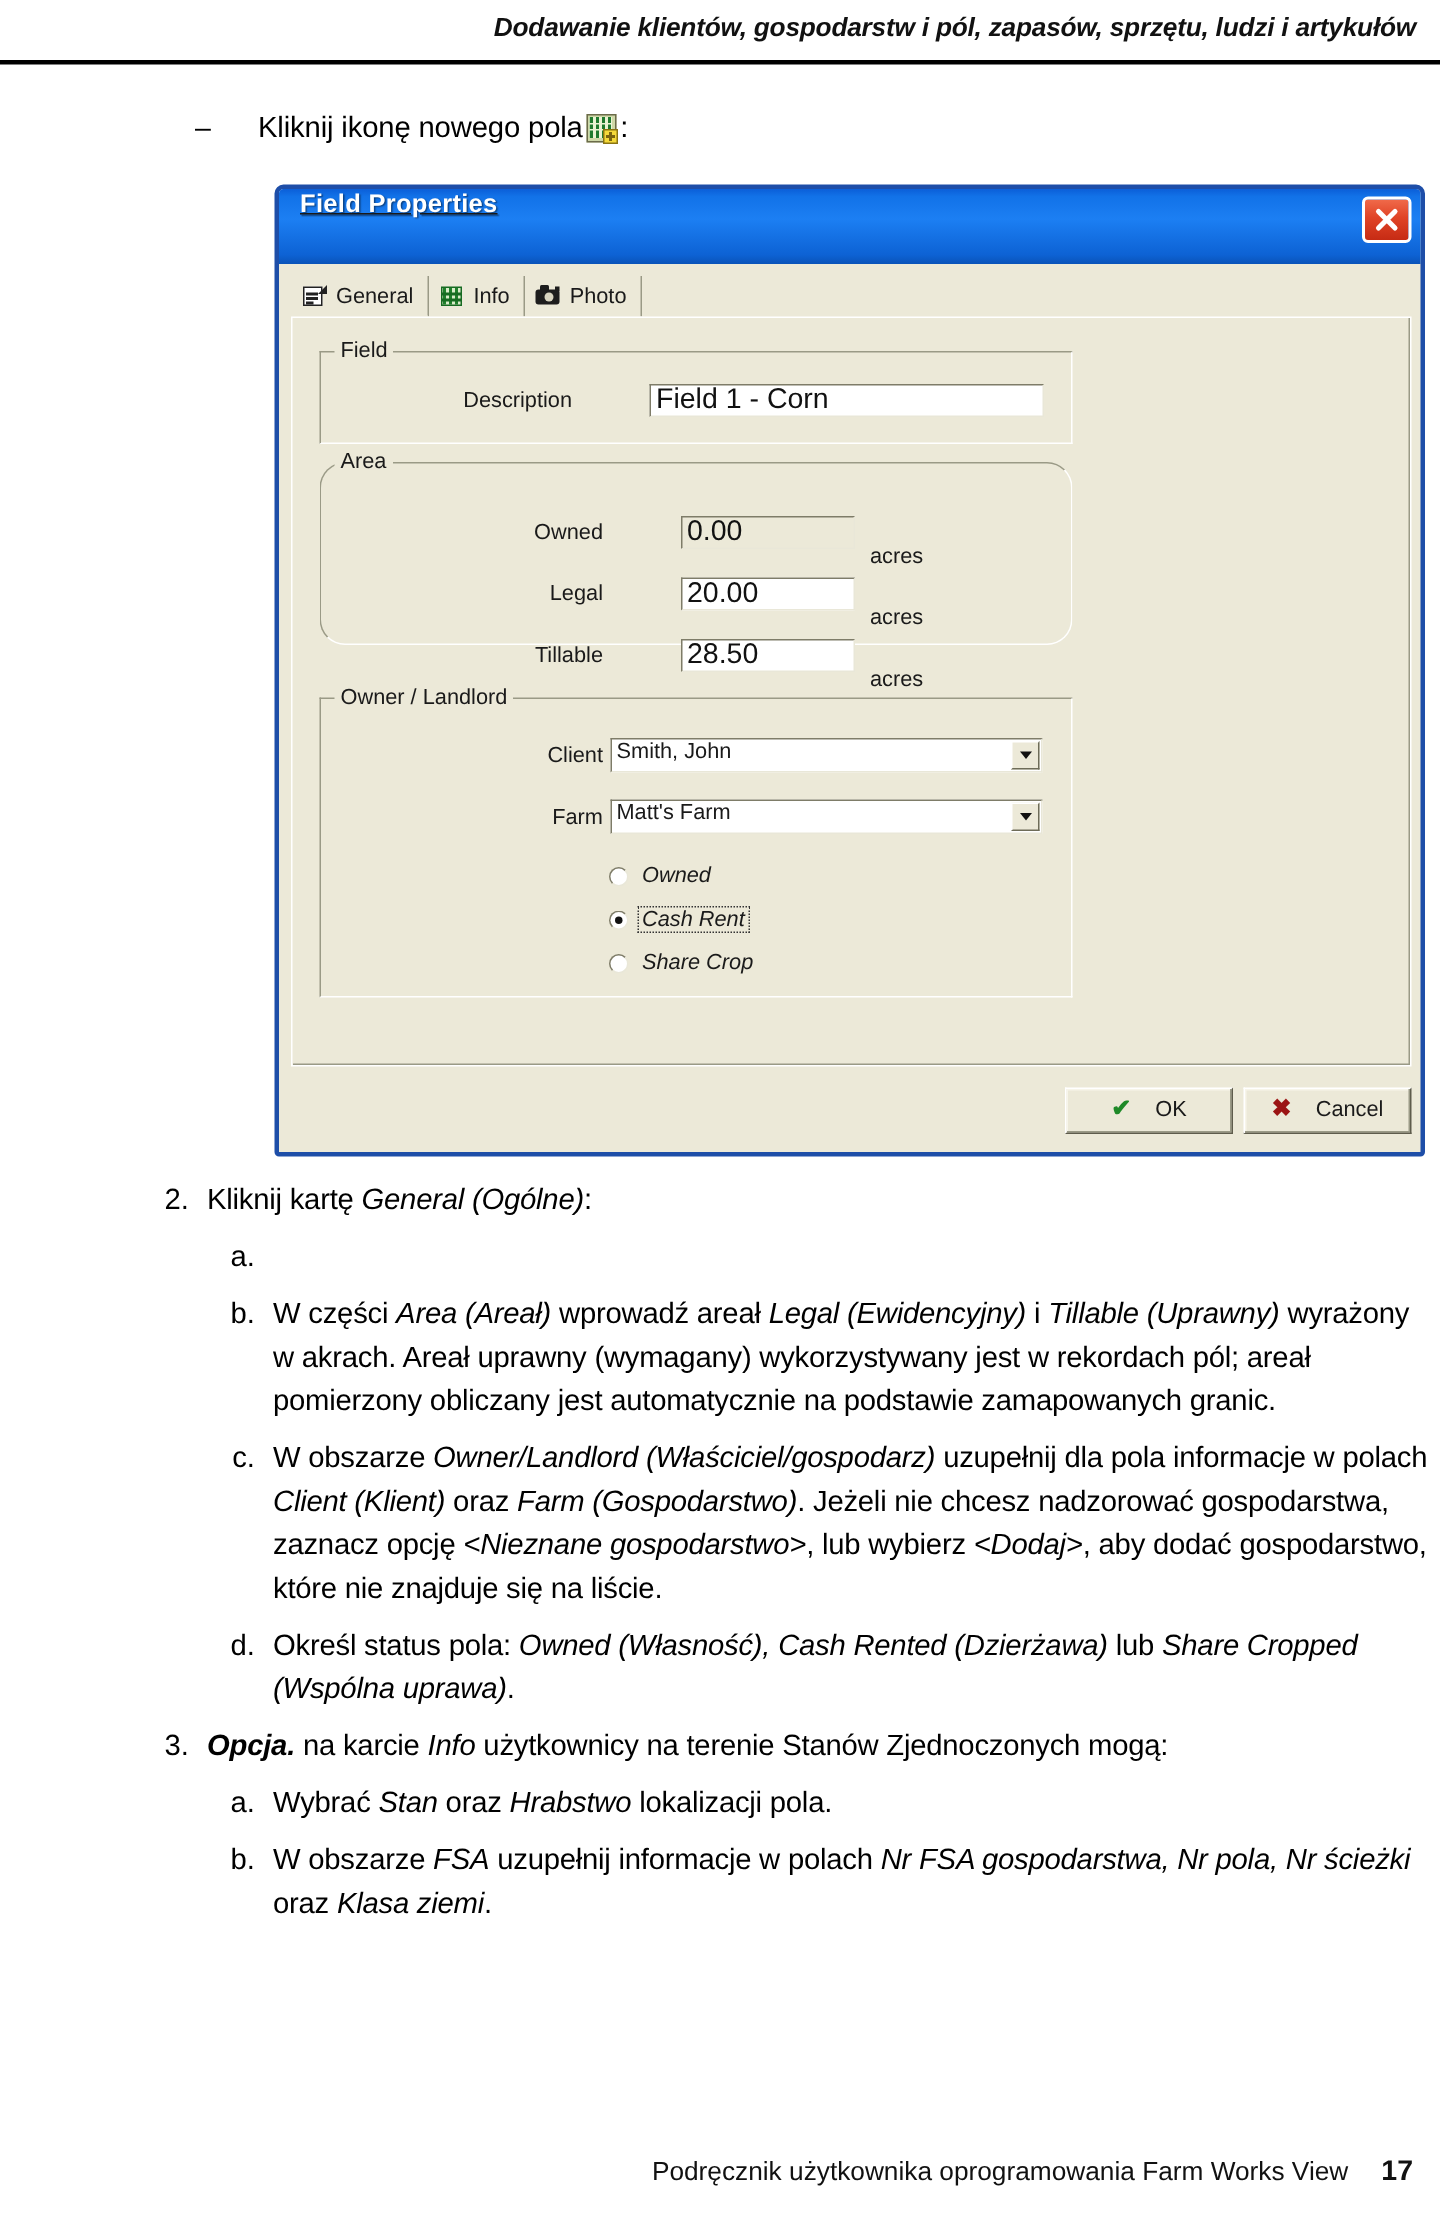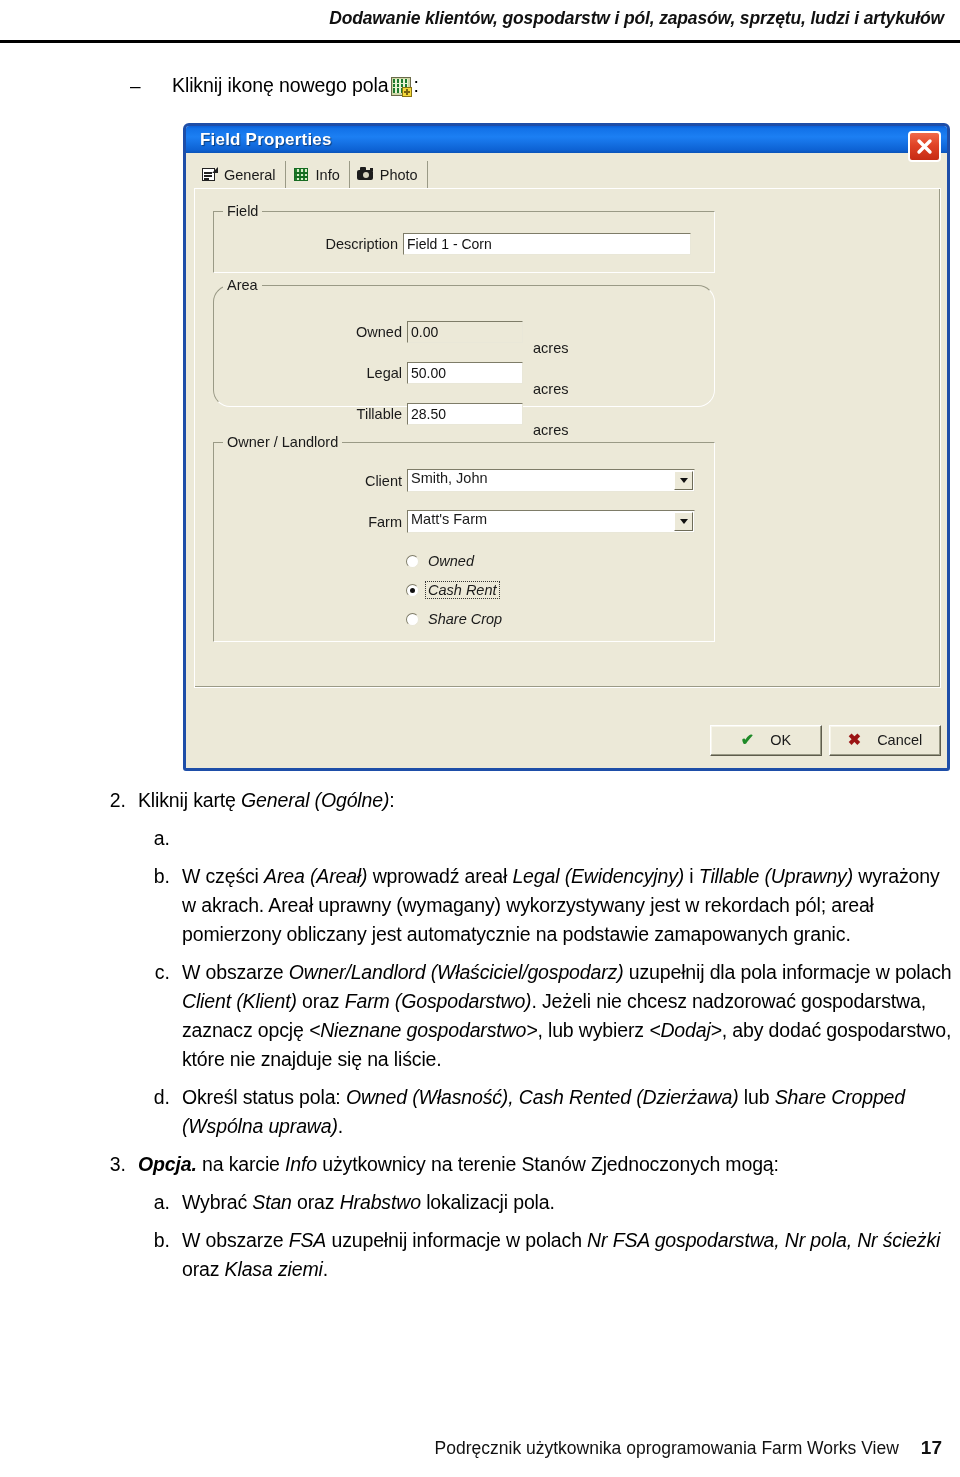--- a/index.html
+++ b/index.html
@@ -125,25 +125,25 @@
     height: 648px;
     background: #ece9d8;
     border: 3px solid #1e4ea8;
     border-radius: 6px 6px 3px 3px;
     box-sizing: border-box;
     font-size: 14.5px;
     color: #1a1a1a;
   }
   .titlebar {
     position: relative;
-    height: 27px;
+    height: 50px;
     background: linear-gradient(to bottom, #0b5fd8 0%, #1272e8 10%, #1c7ff3 40%, #0d62d4 88%, #0a53b8 100%);
     border-radius: 3px 3px 0 0;
     display: flex;
-    align-items: center;
+    text-decoration: underline;
   }
   .titlebar .title-text {
     color: #ffffff;
     font-weight: bold;
     font-size: 17px;
     letter-spacing: 0.2px;
     margin-left: 14px;
     text-shadow: 1px 1px 1px rgba(0,0,0,0.45);
   }
   .close-btn {
@@ -296,24 +296,25 @@
   .tbox {
     height: 22px;
     background: #ffffff;
     border: 1px solid #7e7c68;
     border-right-color: #e9e7d8;
     border-bottom-color: #e9e7d8;
     box-sizing: border-box;
     display: flex;
     align-items: center;
     padding: 0 3px;
-    font-size: 14px;
+    font-size: 19px;
     color: #111;
     overflow: hidden;
     white-space: nowrap;
+    margin-left: 47px;
   }
   .tbox.readonly { background: #ece9d8; }
 
   .unit { font-size: 14.5px; margin-left: 10px; color: #1a1a1a; margin-top: 32px; }
 
   
   .combo {
     height: 23px;
     background: #ffffff;
     border: 1px solid #7e7c68;
@@ -533,21 +534,21 @@
       <span class="legend">Area</span>
 
       <div class="row" style="left:0; top:22px; width:482px;">
         <span class="lbl" style="width:188px;">Owned</span>
         <span class="tbox readonly" style="width:116px;">0.00</span>
         <span class="unit">acres</span>
       </div>
 
       <div class="row" style="left:0; top:63px; width:482px;">
         <span class="lbl" style="width:188px;">Legal</span>
-        <span class="tbox" style="width:116px;">50.00</span>
+        <span class="tbox" style="width:116px;">20.00</span>
         <span class="unit">acres</span>
       </div>
 
       <div class="row" style="left:0; top:104px; width:482px;">
         <span class="lbl" style="width:188px;">Tillable</span>
         <span class="tbox" style="width:116px;">28.50</span>
         <span class="unit">acres</span>
       </div>
     </div>
 

